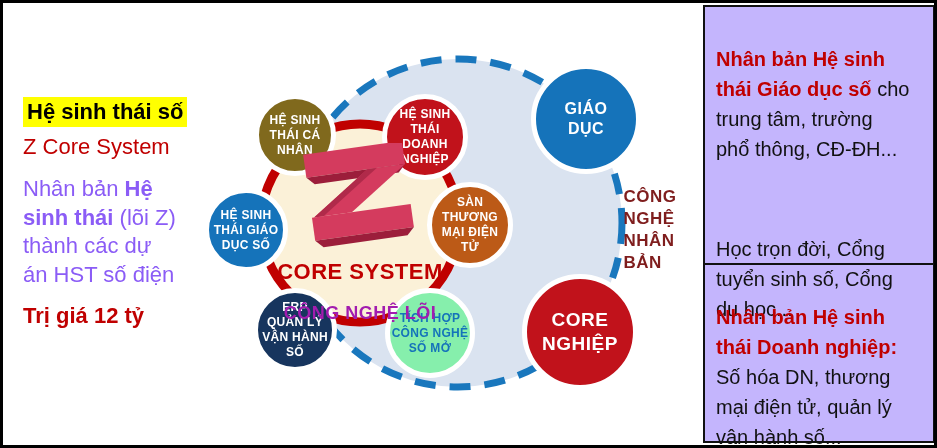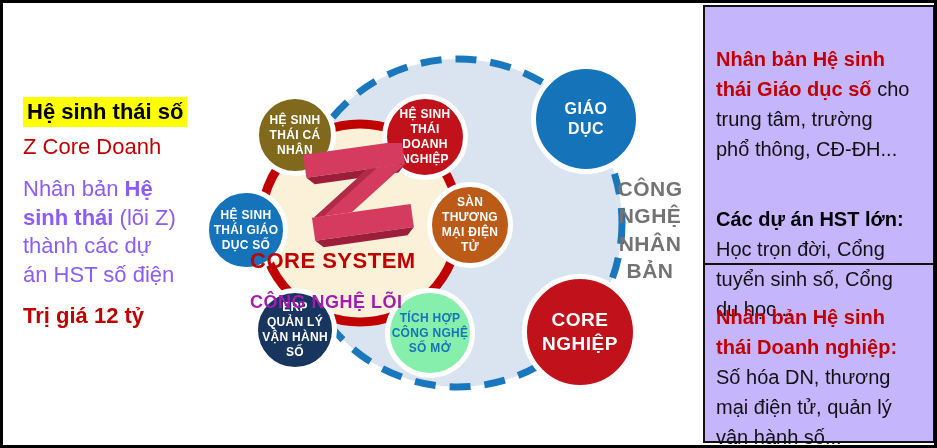--- a/index.html
+++ b/index.html
@@ -28,47 +28,47 @@
   .sat { font-size:12px; }
   .sat-personal    { left:292px; top:132px; width:72px; height:72px; background:#80691d; }
   .sat-business    { left:422px; top:134px; width:76px; height:76px; background:#c1121b; }
   .sat-ecommerce   { left:467px; top:222px; width:76px; height:76px; background:#bc5a17; }
   .sat-integration { left:427px; top:330px; width:80px; height:80px; background:#86efac; color:#1573ba; }
   .sat-erp         { left:292px; top:327px; width:74px; height:74px; background:#17355e; }
   .sat-education   { left:243px; top:227px; width:74px; height:74px; background:#1573ba; }
   .target-education{ left:583px; top:116px; width:100px; height:100px; background:#1573ba; font-size:16px; letter-spacing:.5px; }
   .target-business { left:577px; top:329px; width:106px; height:106px; background:#c1121b; font-size:19px; letter-spacing:.5px; }
   .z-logo { position:absolute; left:357px; top:193px; transform:translate(-50%,-50%); }
-  .hub-caption { position:absolute; left:357px; top:245px; transform:translateX(-50%);
-                 text-align:left; width:220px; }
+  .hub-caption { position:absolute; left:357px; top:256px; transform:translateX(-50%);
+                 text-align:center; width:220px; }
   .hub-line1 { font-size:22px; font-weight:bold; color:#c00000; letter-spacing:.5px; }
   .hub-line2 { font-size:18px; font-weight:bold; color:#a21caf; letter-spacing:.5px; margin-top:18px; }
   .orbit-label { position:absolute; left:647px; top:227px; transform:translate(-50%,-50%);
-                 text-align:center; font-size:21px; font-weight:bold; color:#737373;
+                 text-align:left; font-size:17px; font-weight:bold; color:#7f1d1d;
                  line-height:1.3; letter-spacing:.5px; white-space:pre-line; }
   
   .panel { position:absolute; left:700px; top:2px; bottom:2px; width:232px;
            border:2px solid #111; background:#c4b5fd; display:flex; flex-direction:column; }
   .cell  { padding:7px 11px; font-size:20px; line-height:30px; color:#111; white-space:pre-line; }
   .cell-top { height:258px; border-bottom:2px solid #111; }
   .cell-bottom { flex:1; }
   .blk + .blk { margin-top:10px; }
   .red-b { color:#c00000; font-weight:bold; }
   .blk b { font-weight:bold; color:#000; }
 </style>
 </head>
 <body>
 
 <div class="stage">
 
   <div class="left-block">
     <div>
       <span class="lt-title">Hệ sinh thái số</span>
     </div>
-    <div class="lt-sub">Z Core Doanh</div>
+    <div class="lt-sub">Z Core System</div>
     <p class="lt-desc"><span>Nhân bản </span><b>Hệ
 sinh thái</b><span> (lõi Z)
 thành các dự
 án HST số điện</span></p>
     <div class="lt-value">Trị giá 12 tỷ</div>
   </div>
 
   <svg class="diagram-svg" width="700" height="445">
     <circle cx="455" cy="220" r="164" fill="#dae3f0" stroke="#1977bd" stroke-width="7" stroke-dasharray="21 14"></circle>
     <circle cx="357" cy="220" r="99" fill="#fbf1d8" stroke="#c00000" stroke-width="9"></circle>
@@ -134,21 +134,21 @@
 NGHỆ
 NHÂN
 BẢN</div>
 
   <div class="panel">
     <div class="cell cell-top">
       <div class="blk"><span class="red-b">Nhân bản Hệ sinh
 thái Giáo dục số</span><span> cho
 trung tâm, trường
 phổ thông, CĐ-ĐH...</span></div>
-      <div class="blk"><b>Các dự án HST lớn:</b><span>
+      <div class="blk"><span>
 Học trọn đời, Cổng
 tuyển sinh số, Cổng
 du học...</span></div>
     </div>
     <div class="cell cell-bottom">
       <div class="blk"><span class="red-b">Nhân bản Hệ sinh
 thái Doanh nghiệp:</span><span>
 Số hóa DN, thương
 mại điện tử, quản lý
 vận hành số...</span></div>

